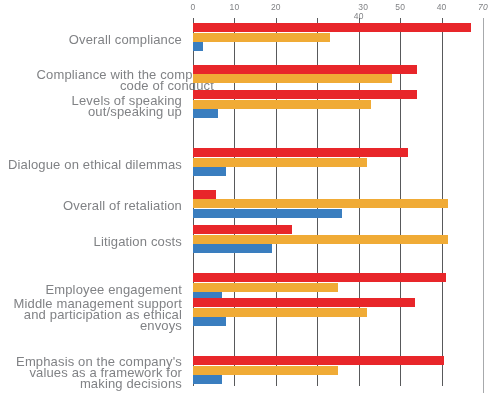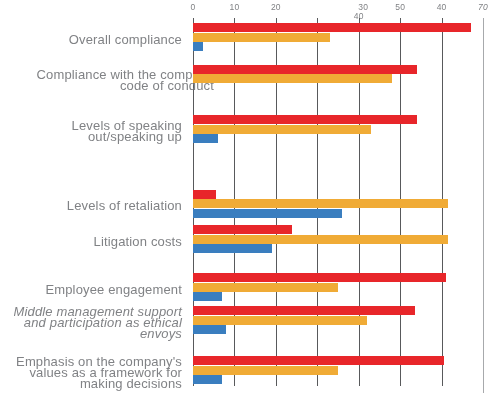--- a/index.html
+++ b/index.html
@@ -147,30 +147,38 @@
           <div class="bar series-2" style="width: 10.3571px; background: rgb(58, 126, 191);"></div>
         </div>
       </div>
       <div class="row" style="top: 41.6667px; height: 41.6667px; padding-left: 32px;">
         <div class="row-label">Compliance with the company code of conduct</div>
         <div class="bars" style="height: 41.6667px;">
           <div class="bar series-0" style="width: 223.714px; background: rgb(232, 38, 42);"></div>
           <div class="bar series-1" style="width: 198.857px; background: rgb(240, 171, 54);"></div>
         </div>
       </div>
-      <div class="row" style="top: 92px; height: 41.6667px;">
+      <div class="row" style="top: 67px; height: 41.6667px;">
         <div class="row-label">Levels of speaking out/speaking up</div>
         <div class="bars" style="height: 41.6667px;">
           <div class="bar series-0" style="width: 223.714px; background: rgb(232, 38, 42);"></div>
           <div class="bar series-1" style="width: 178.143px; background: rgb(240, 171, 54);"></div>
           <div class="bar series-2" style="width: 24.8571px; background: rgb(58, 126, 191);"></div>
         </div>
       </div>
+      <div class="row" style="top: 125px; height: 41.6667px;">
+        <div class="row-label">Dialogue on ethical dilemmas</div>
+        <div class="bars" style="height: 41.6667px;">
+          <div class="bar series-0" style="width: 215.429px; background: rgb(232, 38, 42);"></div>
+          <div class="bar series-1" style="width: 174px; background: rgb(240, 171, 54);"></div>
+          <div class="bar series-2" style="width: 33.1429px; background: rgb(58, 126, 191);"></div>
+        </div>
+      </div>
       <div class="row" style="top: 166.667px; height: 41.6667px;">
-        <div class="row-label">Levels of retaliation</div>
+        <div class="row-label">Overall of retaliation</div>
         <div class="bars" style="height: 41.6667px;">
           <div class="bar series-0" style="width: 22.7857px; background: rgb(232, 38, 42);"></div>
           <div class="bar series-1" style="width: 254.786px; background: rgb(240, 171, 54);"></div>
           <div class="bar series-2" style="width: 149.143px; background: rgb(58, 126, 191);"></div>
         </div>
       </div>
       <div class="row" style="top: 202px; height: 41.6667px;">
         <div class="row-label">Litigation costs</div>
         <div class="bars" style="height: 41.6667px;">
           <div class="bar series-0" style="width: 99.4286px; background: rgb(232, 38, 42);"></div>
@@ -179,21 +187,21 @@
         </div>
       </div>
       <div class="row" style="top: 250px; height: 41.6667px;">
         <div class="row-label">Employee engagement</div>
         <div class="bars" style="height: 41.6667px;">
           <div class="bar series-0" style="width: 252.714px; background: rgb(232, 38, 42);"></div>
           <div class="bar series-1" style="width: 145px; background: rgb(240, 171, 54);"></div>
           <div class="bar series-2" style="width: 29px; background: rgb(58, 126, 191);"></div>
         </div>
       </div>
-      <div class="row" style="top: 283px; height: 41.6667px; font-style: italic;">
+      <div class="row" style="top: 275px; height: 41.6667px;">
         <div class="row-label">Middle management support and participation as ethical envoys</div>
         <div class="bars" style="height: 41.6667px;">
           <div class="bar series-0" style="width: 221.643px; background: rgb(232, 38, 42);"></div>
           <div class="bar series-1" style="width: 174px; background: rgb(240, 171, 54);"></div>
           <div class="bar series-2" style="width: 33.1429px; background: rgb(58, 126, 191);"></div>
         </div>
       </div>
       <div class="row" style="top: 333.333px; height: 41.6667px;">
         <div class="row-label">Emphasis on the company's values as a framework for making decisions</div>
         <div class="bars" style="height: 41.6667px;">

